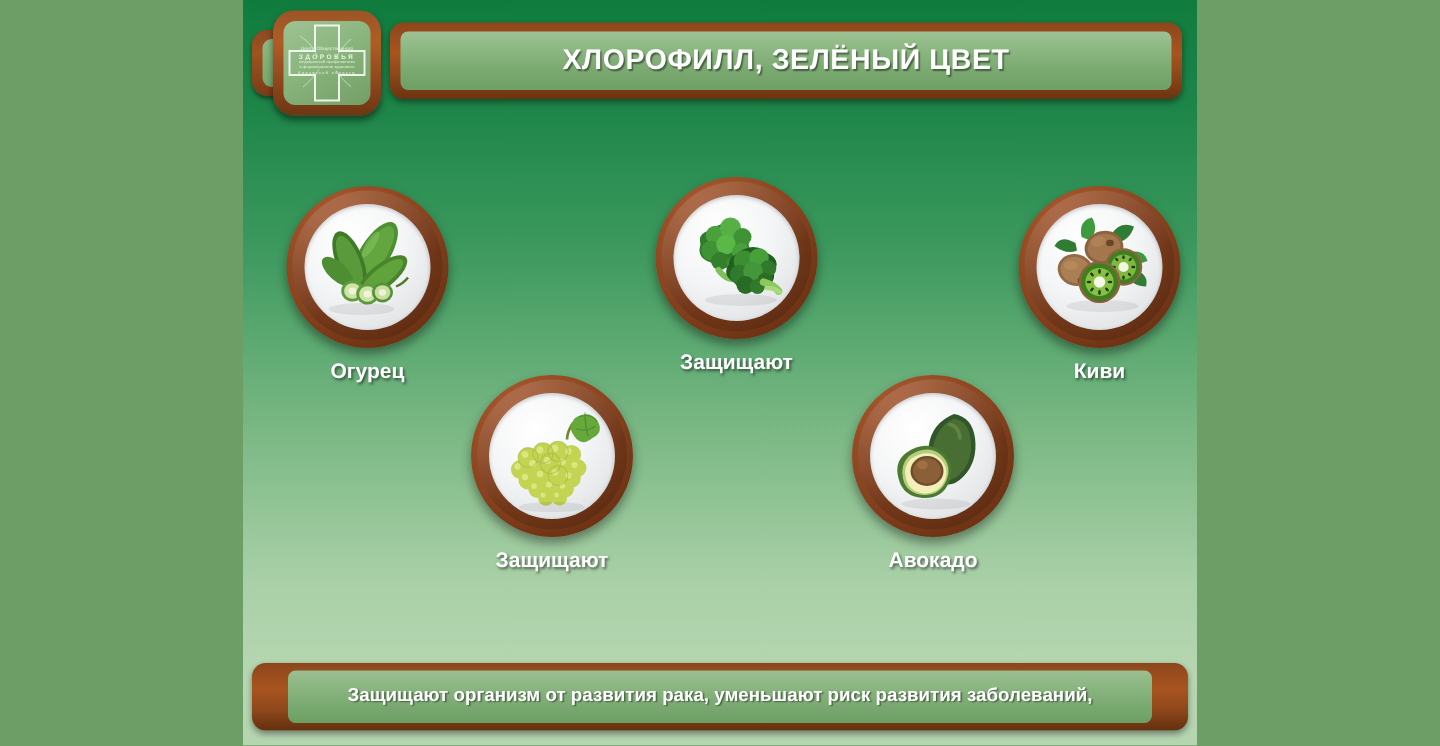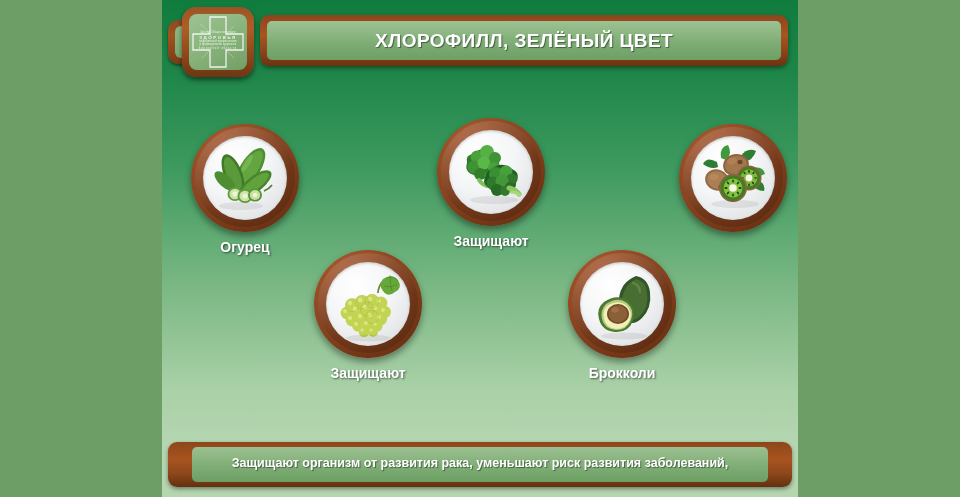--- a/index.html
+++ b/index.html
@@ -388,20 +388,21 @@
                     <ellipse cx="37" cy="57" rx=".9" ry="1.6" transform="rotate(40 37 57)"></ellipse>
                     <ellipse cx="35" cy="52" rx="1.6" ry=".9"></ellipse>
                     <ellipse cx="37" cy="47" rx=".9" ry="1.6" transform="rotate(-40 37 47)"></ellipse>
                   </g>
                 </g>
                 <ellipse cx="44" cy="68" rx="24" ry="4" fill="#000" opacity=".07"></ellipse>
               </g>
             </svg>
           </div>
         </div>
+        <div class="item-label">Киви</div>
       </div>
 
       <div class="item pos-grapes">
         <div class="disc">
           <div class="disc-face">
             <svg width="84" height="84" viewBox="0 0 84 84">
               <g>
                 <path d="M56 20 q-4 6 -4 11" stroke="#6d8a32" stroke-width="1.8" fill="none"></path>
                 <path d="M57 17 q9 -6 15 1 q5 8 -3 12 q-7 6 -12 -1 q-5 -6 0 -12 Z" fill="#66a83a"></path>
                 <path d="M60 16 q8 -3 12 3 M58 24 q8 2 13 -2 M64 13 q0 9 2 16" stroke="#3f7a28" stroke-width=".8" fill="none" opacity=".6"></path>
@@ -472,21 +473,21 @@
                 <path d="M26 42 q12 -8 21 -1 q8 7 4 17 q-4 10 -15 10 q-12 -1 -14 -11 q-2 -9 4 -15 Z" fill="#b7cb7c"></path>
                 <path d="M27 44 q11 -7 19 -1 q7 6 4 15 q-4 9 -14 9 q-10 -1 -12 -10 q-2 -8 3 -13 Z" fill="#f2efb8"></path>
                 <ellipse cx="38" cy="52" rx="11" ry="10" fill="#6f4a2b"></ellipse>
                 <ellipse cx="38" cy="52" rx="9.4" ry="8.5" fill="#8b6038"></ellipse>
                 <ellipse cx="35" cy="48" rx="3.6" ry="2.8" fill="#a8784a" opacity=".7"></ellipse>
                 <ellipse cx="44" cy="74" rx="23" ry="3.6" fill="#000" opacity=".07"></ellipse>
               </g>
             </svg>
           </div>
         </div>
-        <div class="item-label">Брокколи</div>
+        <div class="item-label">Авокадо</div>
       </div>
 
     </div>
 
     <div class="caption-bar">
       <div class="caption-inner">
         <div class="caption-text">Защищают организм от развития рака, уменьшают риск развития заболеваний,</div>
       </div>
     </div>
 

